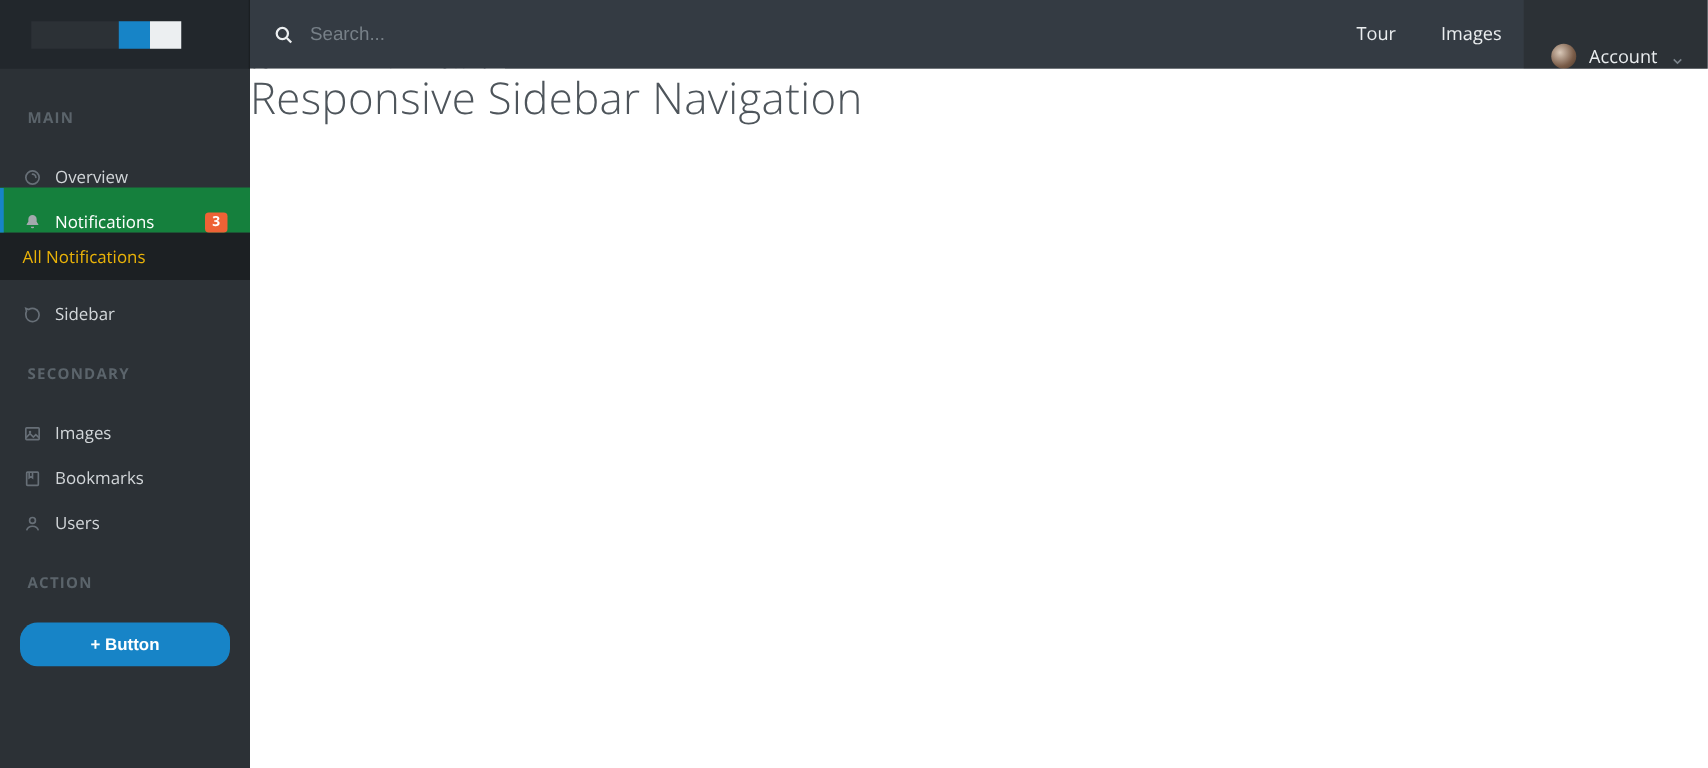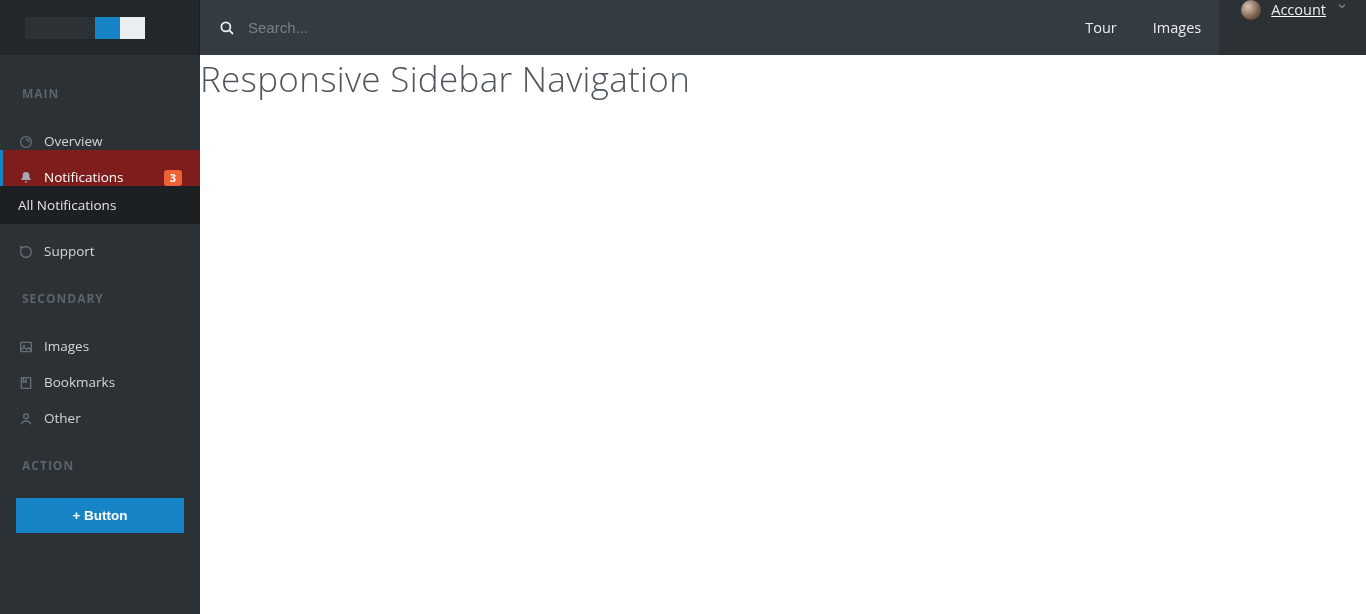--- a/index.html
+++ b/index.html
@@ -50,54 +50,54 @@
       cursor: pointer;
       position: relative;
     }
     .nav-item .icon {
       width: 16px; height: 16px;
       margin-right: 10px;
       flex-shrink: 0;
       color: #676f77;
     }
     .nav-item.active {
-      background: #7f1d1d;
+      background: #15803d;
       box-shadow: inset 3px 0 0 #1784c7;
       color: #fff;
     }
     .nav-item.active .icon { color: #a3a9ae; }
     .nav-item .label { flex: 1; white-space: nowrap; overflow: hidden; text-overflow: ellipsis; }
     .badge {
       background: #ee6235;
       color: #fff;
       font-size: 11px;
       font-weight: 700;
       border-radius: 3px;
       padding: 1px 6px;
       line-height: 14px;
     }
 
     .sub-item {
       display: block;
       background: #1c2023;
-      color: #e5e5e5;
+      color: #eab308;
       font-size: 13.5px;
       padding: 10px 18px;
       cursor: pointer;
     }
     .sub-block { background:#1c2023; }
 
     .action-block { padding: 12px 16px 0 16px; }
     .action-btn {
       display: block;
       width: 100%;
       background: #1784c7;
       color: #fff;
       border: none;
-      border-radius: 0;
+      border-radius: 14px;
       font-size: 13.5px;
       font-weight: 700;
       padding: 10px 0;
       cursor: pointer;
       text-align: center;
     }
 
     .topbar {
       position: fixed;
       top: 0; left: 200px; right: 0;
@@ -129,24 +129,23 @@
       height: 55px;
       line-height: 55px;
       font-size: 14.5px;
       cursor: pointer;
       color: #eaedef;
     }
     .account {
       background: #2c3136;
       height: 55px;
       display: flex;
-      align-items: flex-start;
+      align-items: flex-end;
       padding: 0 18px 0 22px;
       cursor: pointer;
-      text-decoration: underline;
     }
     .avatar {
       width: 20px; height: 20px; border-radius: 50%;
       background: radial-gradient(circle at 35% 35%, #d9c8b8 0%, #7a5c48 60%, #463528 100%);
       margin-right: 10px;
     }
     .account .label { font-size: 14.5px; color: #eaedef; margin-right: 10px; }
     .chevron { color: #7a838b; }
 
     .content {
@@ -200,21 +199,21 @@
   <div class="sub-block">
     <a class="sub-item">All Notifications</a>
   </div>
 
   <div class="nav-item">
     <span class="icon">
       <svg viewBox="0 0 24 24" width="16" height="16" fill="none" stroke="currentColor" stroke-width="2">
           <path d="M20 12a8 8 0 1 1-3.5-6.6L20 4l-.9 3.4A8 8 0 0 1 20 12z" transform="scale(-1,1) translate(-24,0)"></path>
         </svg>
     </span>
-    <span class="label">Support</span>
+    <span class="label">Sidebar</span>
   </div>
 
   <div class="section-title">SECONDARY</div>
 
   <div class="nav-item">
     <span class="icon">
       <svg viewBox="0 0 24 24" width="16" height="16" fill="none" stroke="currentColor" stroke-width="2">
           <rect x="4" y="5" width="16" height="14" rx="1"></rect>
           <circle cx="9" cy="10" r="1.5" fill="currentColor" stroke="none"></circle>
           <path d="M4 17l5-5 4 4 3-3 4 4"></path>
@@ -233,21 +232,21 @@
     <span class="label">Bookmarks</span>
   </div>
 
   <div class="nav-item">
     <span class="icon">
       <svg viewBox="0 0 24 24" width="16" height="16" fill="none" stroke="currentColor" stroke-width="2">
           <circle cx="12" cy="8" r="3.5"></circle>
           <path d="M5 20c1-4 5-5 7-5s6 1 7 5"></path>
         </svg>
     </span>
-    <span class="label">Other</span>
+    <span class="label">Users</span>
   </div>
 
   <div class="section-title">ACTION</div>
   <div class="action-block">
     <button class="action-btn">+ Button</button>
   </div>
 </aside>
 
 <header class="topbar">
   <div class="search-wrap">

